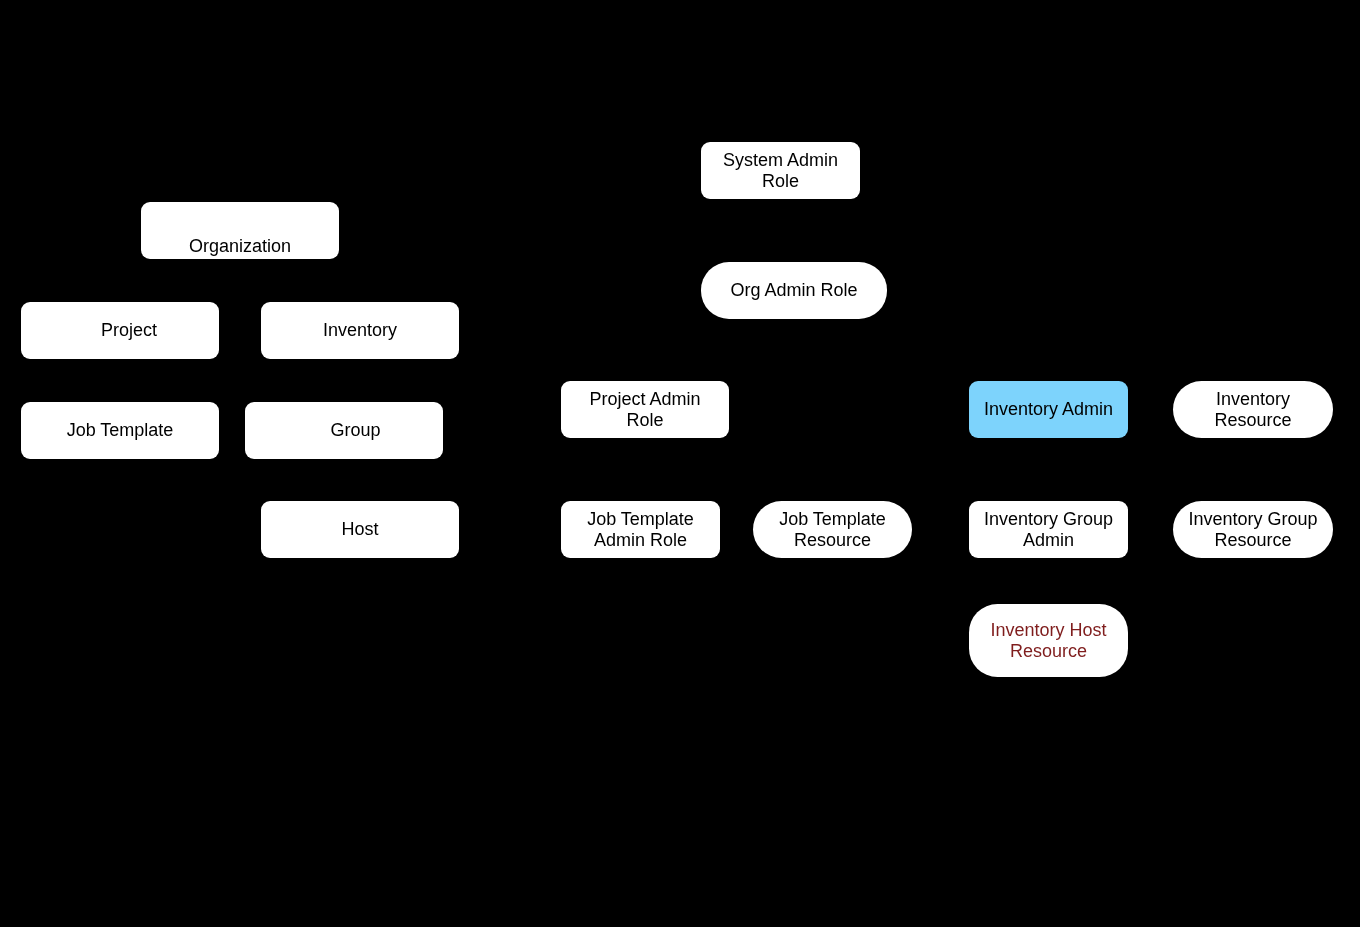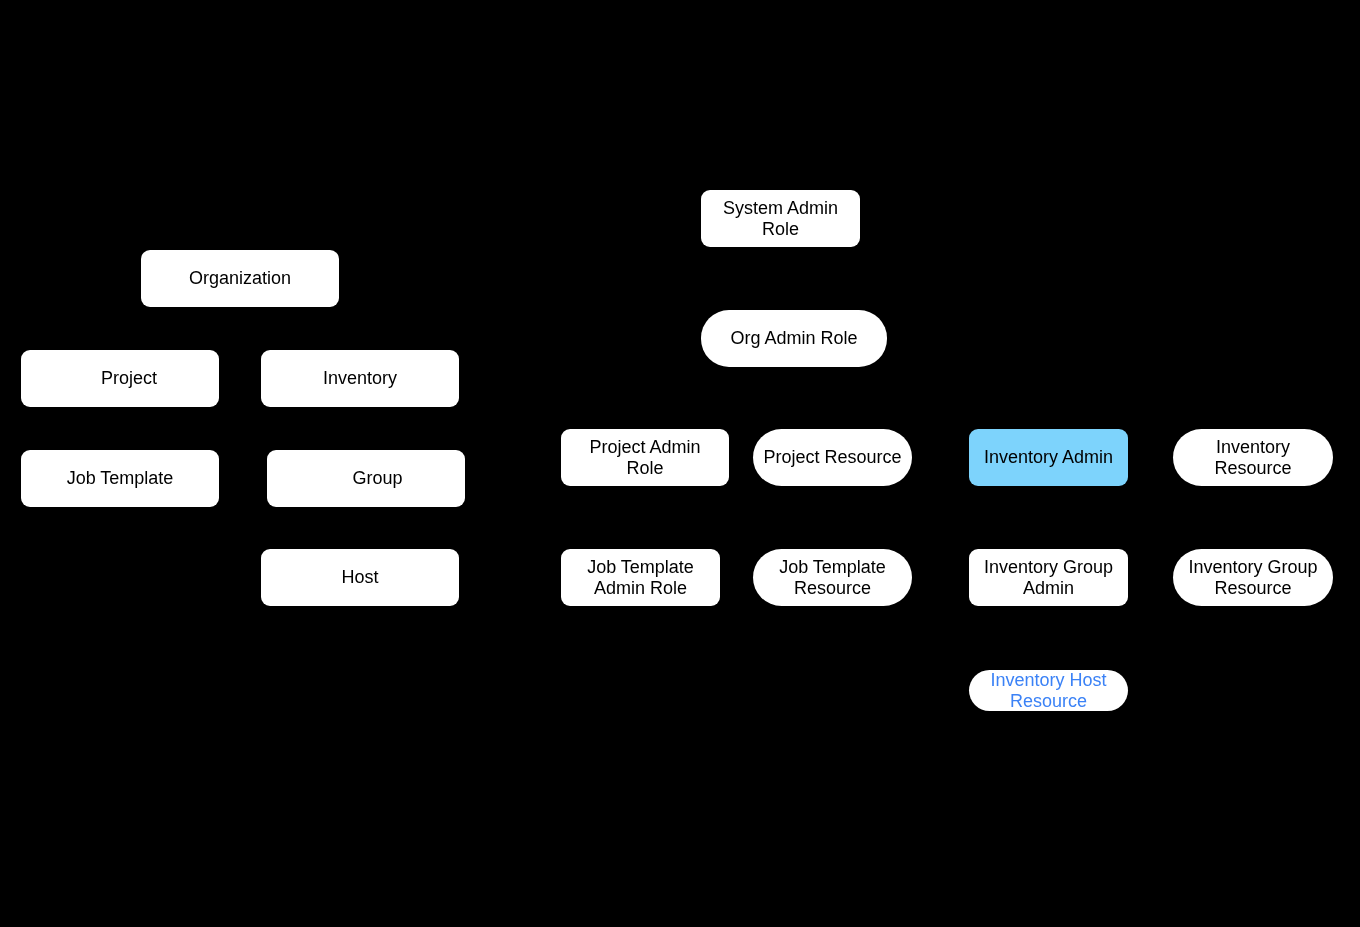--- a/index.html
+++ b/index.html
@@ -20,80 +20,76 @@
     box-sizing: border-box;
     background: #ffffff;
     color: #000000;
     display: flex;
     align-items: center;
     justify-content: center;
     text-align: center;
     font-size: 18px;
     line-height: 21px;
     padding: 2px 6px;
-    margin-top: 48px;
   }
   .node.rect {
     border-radius: 9px;
   }
   .node.pill {
     border-radius: 28.5px;
   }
   .node-label {
     display: block;
   }
 </style>
 </head>
 <body>
 
 <div class="canvas" style="background: rgb(0, 0, 0); width: 1360px; height: 927px;">
-    <div class="node rect" style="left: 141px; top: 202px; width: 198px; height: 57px; background: rgb(255, 255, 255); color: rgb(0, 0, 0);">
+    <div class="node rect" style="left: 141px; top: 202px; width: 198px; height: 57px; background: rgb(255, 255, 255); color: rgb(0, 0, 0); align-items: flex-end;">
       <div class="node-label">Organization</div>
     </div>
     <div class="node rect" style="left: 21px; top: 302px; width: 198px; height: 57px; background: rgb(255, 255, 255); color: rgb(0, 0, 0); padding-left: 24px;">
       <div class="node-label">Project</div>
     </div>
     <div class="node rect" style="left: 261px; top: 302px; width: 198px; height: 57px; background: rgb(255, 255, 255); color: rgb(0, 0, 0);">
       <div class="node-label">Inventory</div>
     </div>
     <div class="node rect" style="left: 21px; top: 402px; width: 198px; height: 57px; background: rgb(255, 255, 255); color: rgb(0, 0, 0);">
       <div class="node-label">Job Template</div>
     </div>
-    <div class="node rect" style="left: 267px; top: 402px; width: 198px; height: 57px; background: rgb(255, 255, 255); color: rgb(0, 0, 0); padding-left: 29px;">
+    <div class="node rect" style="left: 245px; top: 402px; width: 198px; height: 57px; background: rgb(255, 255, 255); color: rgb(0, 0, 0); padding-left: 29px;">
       <div class="node-label">Group</div>
     </div>
     <div class="node rect" style="left: 261px; top: 501px; width: 198px; height: 57px; background: rgb(255, 255, 255); color: rgb(0, 0, 0);">
       <div class="node-label">Host</div>
     </div>
     <div class="node rect" style="left: 701px; top: 142px; width: 159px; height: 57px; background: rgb(255, 255, 255); color: rgb(0, 0, 0);">
       <div class="node-label">System Admin<br>Role</div>
     </div>
     <div class="node rect" style="left: 701px; top: 262px; width: 186px; height: 57px; background: rgb(255, 255, 255); color: rgb(0, 0, 0); border-radius: 28px;">
       <div class="node-label">Org Admin Role</div>
     </div>
     <div class="node rect" style="left: 561px; top: 381px; width: 168px; height: 57px; background: rgb(255, 255, 255); color: rgb(0, 0, 0);">
       <div class="node-label">Project Admin<br>Role</div>
-    </div>
-    <div class="node pill" style="left: 753px; top: 381px; width: 159px; height: 57px; background: rgb(255, 255, 255); color: rgb(0, 0, 0);">
-      <div class="node-label">Project Resource</div>
     </div>
     <div class="node rect" style="left: 969px; top: 381px; width: 159px; height: 57px; background: #7dd3fc; color: rgb(0, 0, 0);">
       <div class="node-label">Inventory Admin</div>
     </div>
     <div class="node pill" style="left: 1173px; top: 381px; width: 160px; height: 57px; background: rgb(255, 255, 255); color: rgb(0, 0, 0);">
       <div class="node-label">Inventory<br>Resource</div>
     </div>
     <div class="node rect" style="left: 561px; top: 501px; width: 159px; height: 57px; background: rgb(255, 255, 255); color: rgb(0, 0, 0);">
       <div class="node-label">Job Template<br>Admin Role</div>
     </div>
     <div class="node pill" style="left: 753px; top: 501px; width: 159px; height: 57px; background: rgb(255, 255, 255); color: rgb(0, 0, 0);">
       <div class="node-label">Job Template<br>Resource</div>
     </div>
     <div class="node rect" style="left: 969px; top: 501px; width: 159px; height: 57px; background: rgb(255, 255, 255); color: rgb(0, 0, 0);">
       <div class="node-label">Inventory Group<br>Admin</div>
     </div>
     <div class="node pill" style="left: 1173px; top: 501px; width: 160px; height: 57px; background: rgb(255, 255, 255); color: rgb(0, 0, 0);">
       <div class="node-label">Inventory Group<br>Resource</div>
     </div>
-    <div class="node pill" style="left: 969px; top: 622px; width: 159px; height: 41px; background: rgb(255, 255, 255); color: #3b82f6;">
+    <div class="node pill" style="left: 969px; top: 604px; width: 159px; height: 73px; background: rgb(255, 255, 255); color: #7f1d1d;">
       <div class="node-label">Inventory Host<br>Resource</div>
     </div>
   </div>
 
 </body></html>

